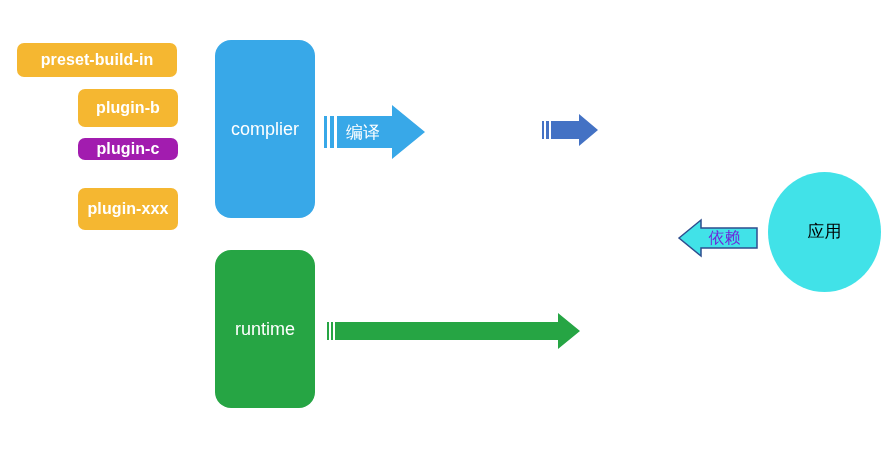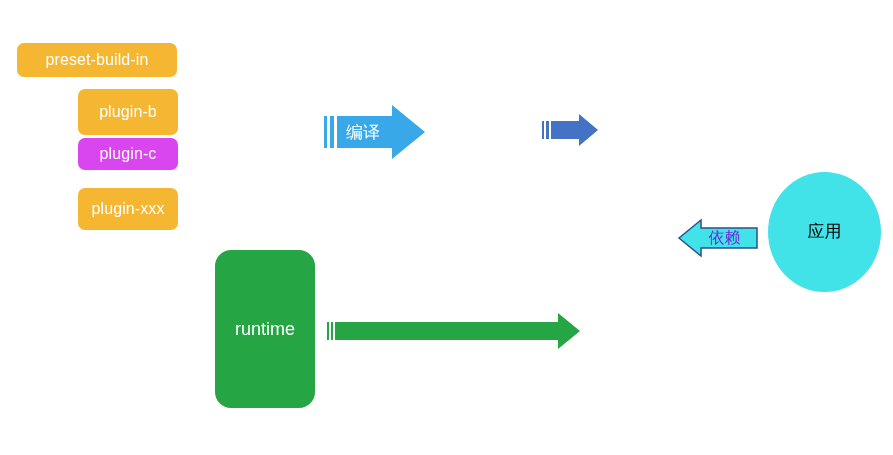--- a/index.html
+++ b/index.html
@@ -27,21 +27,21 @@
     text-align: center;
     line-height: 1.15;
     user-select: none;
   }
 
   
   .pill {
     border-radius: 7px;
     color: #ffffff;
     font-size: 16px;
-    font-weight: 400;
+    font-weight: 700;
     letter-spacing: 0.1px;
     padding: 2px 16px;
   }
   .pill.wrap { line-height: 1.08; }
 
   
   .block {
     border-radius: 16px;
     color: #ffffff;
     font-size: 18px;
@@ -118,33 +118,36 @@
 </style>
 </head>
 <body>
 
 <div id="canvas">
 
   <div class="node pill" style="left:17px; top:43px; width:160px; height:34px; background:#F5B731;">
     <span>preset-build-in</span>
   </div>
 
-  <div class="node pill" style="left:78px; top:89px; width:100px; height:46px; background:#F5B731;">
+  <div class="node pill" style="left:78px; top:89px; width:100px; height:38px; background:#F5B731;">
     <span>plugin-b</span>
   </div>
 
-  <div class="node pill" style="left:78px; top:138px; width:100px; height:32px; background:#d946ef;">
+  <div class="node pill" style="left:78px; top:138px; width:100px; height:22px; background:#a21caf;">
     <span>plugin-c</span>
   </div>
 
   <div class="node pill wrap" style="left:78px; top:188px; width:100px; height:42px; background:#F5B731; ">
     <span>plugin-</span>
     <span>xxx</span>
   </div>
 
+  <div class="node block" style="left:215px; top:40px; width:100px; height:178px; background:#38A8E8;">
+    <span>complier</span>
+  </div>
 
   <div class="arrow" style="left:324px; top:105px; width:102px; height:54px;">
     <svg width="102" height="54" viewBox="0 0 102 54" xmlns="http://www.w3.org/2000/svg">
       <rect x="0" y="11" width="3" height="32" fill="#38A8E8"></rect>
       <rect x="6" y="11" width="4" height="32" fill="#38A8E8"></rect>
       <path d="M13,11 L68,11 L68,0 L101,27 L68,54 L68,43 L13,43 Z" fill="#38A8E8"></path>
     </svg>
   </div>
   <div class="arrow-label" style="left:324px; top:105px; width:78px; height:54px;">编译</div>
 

